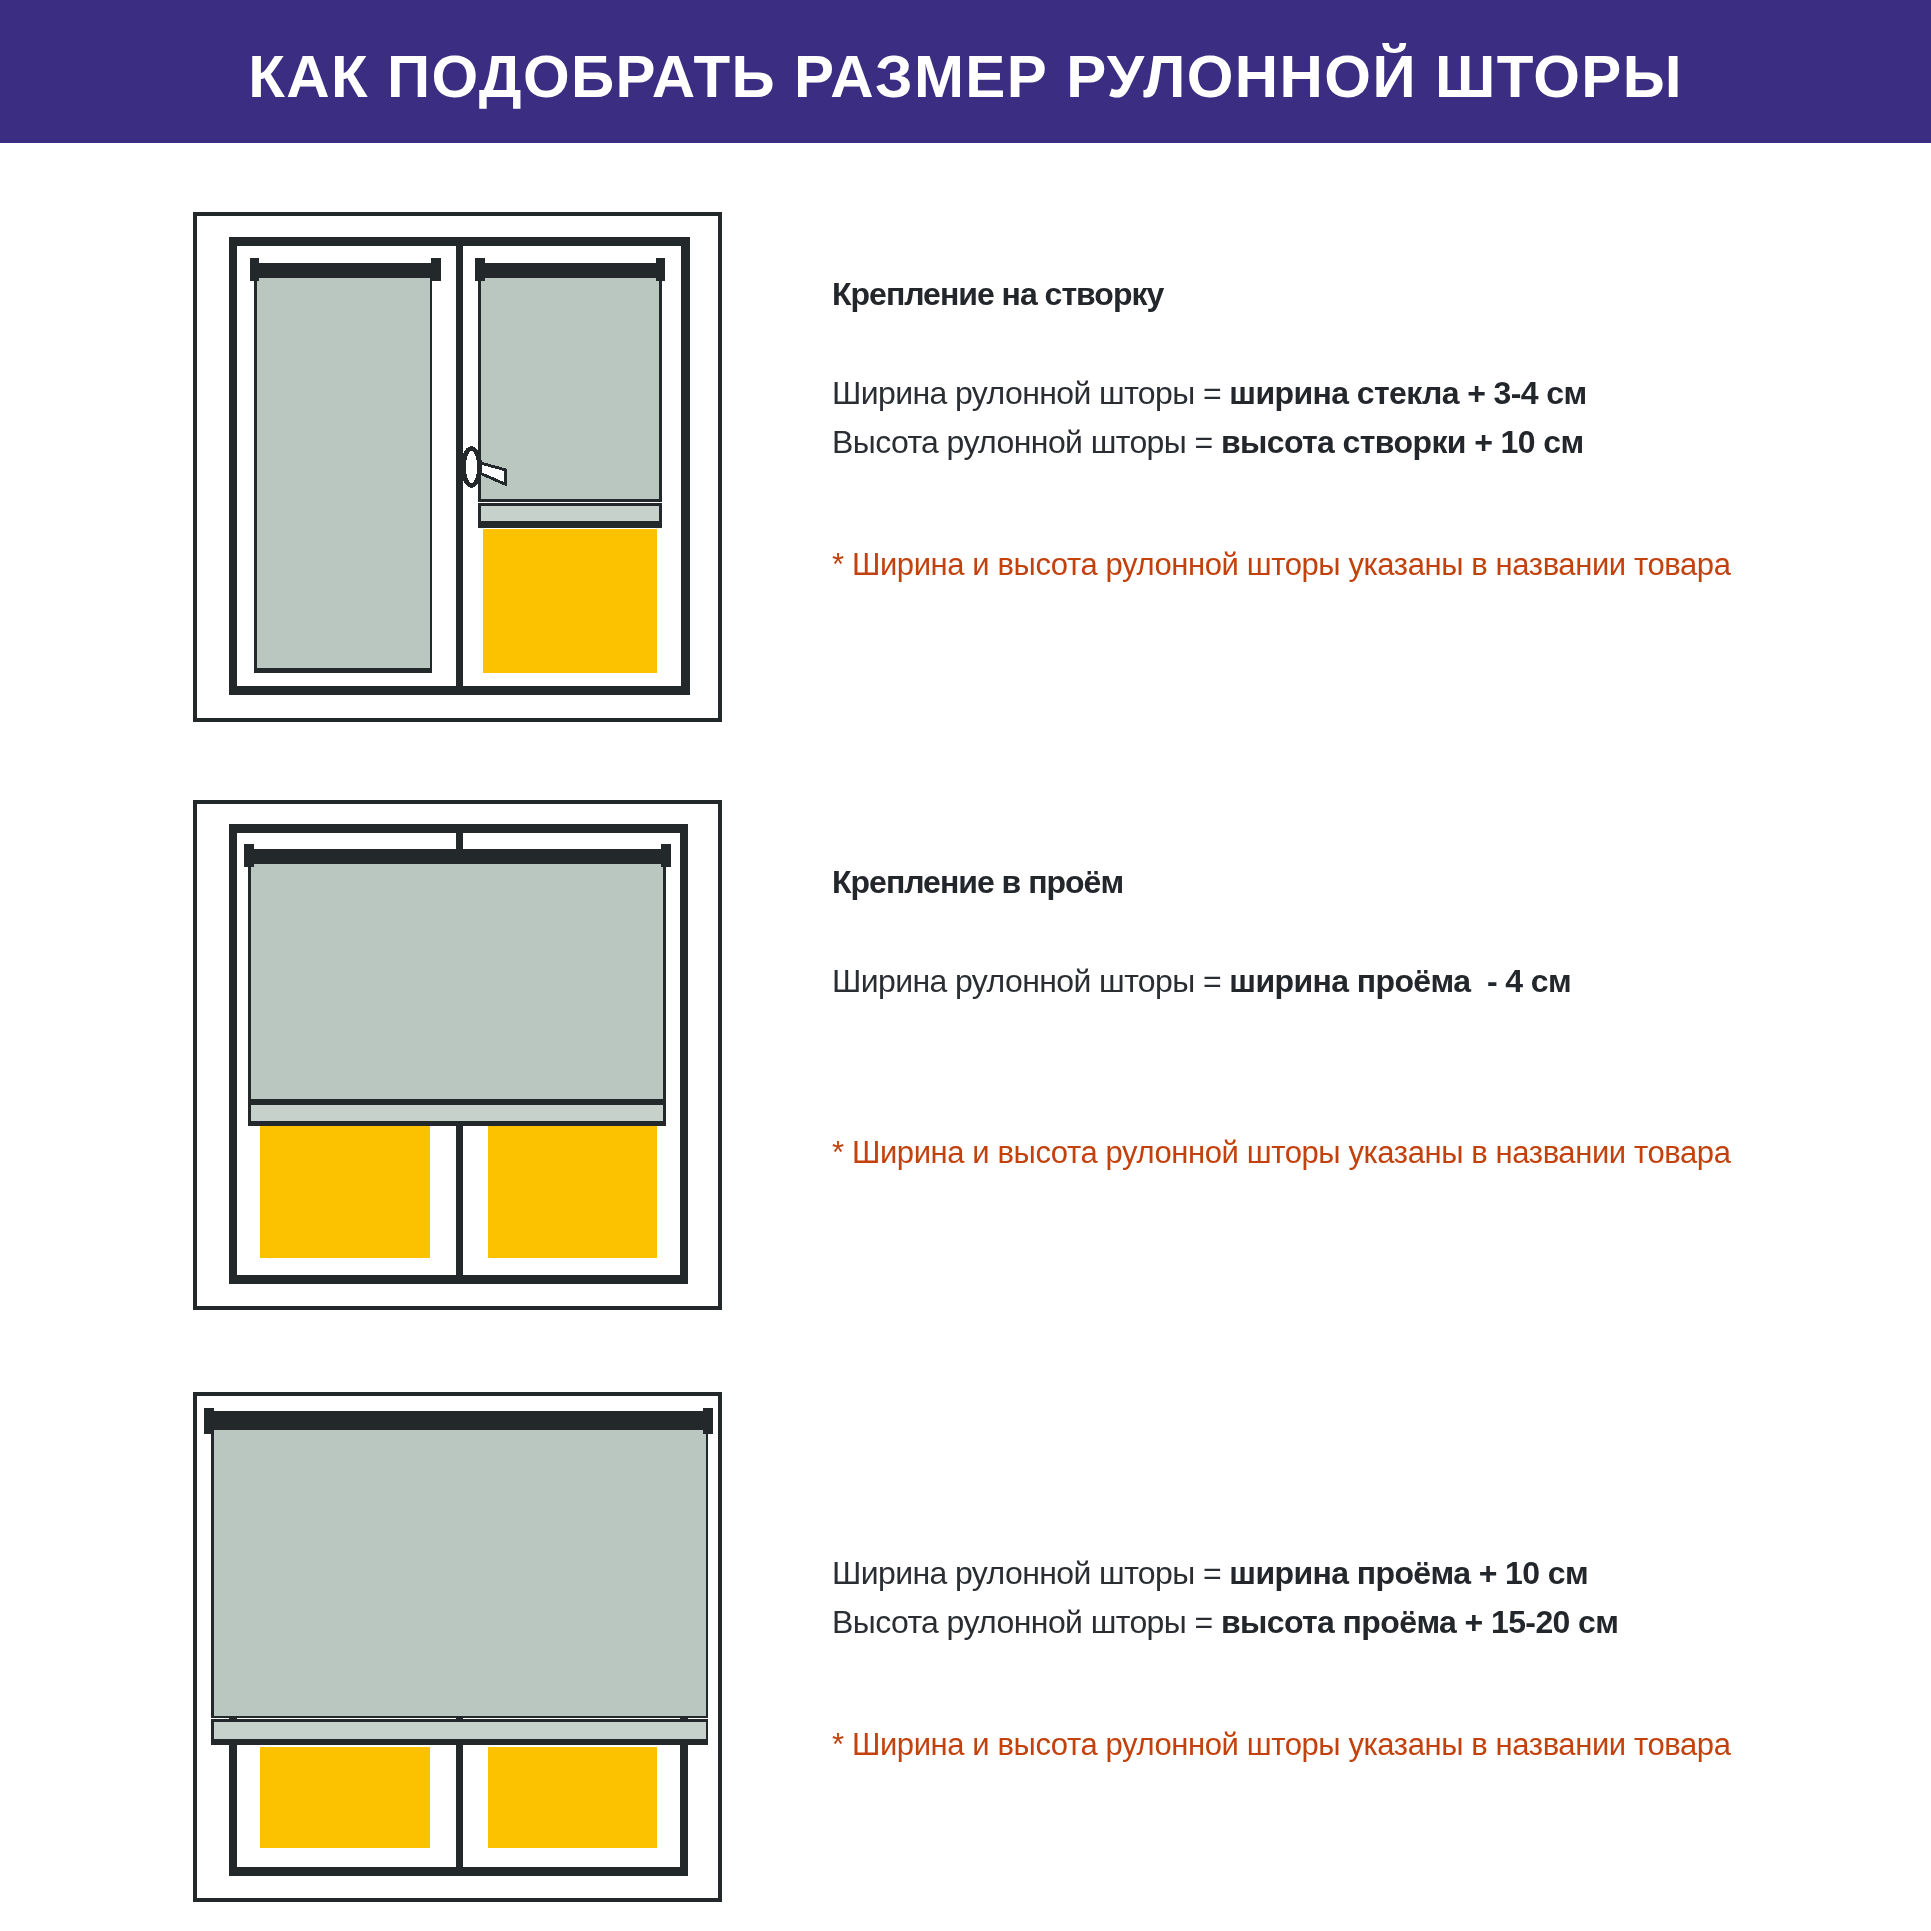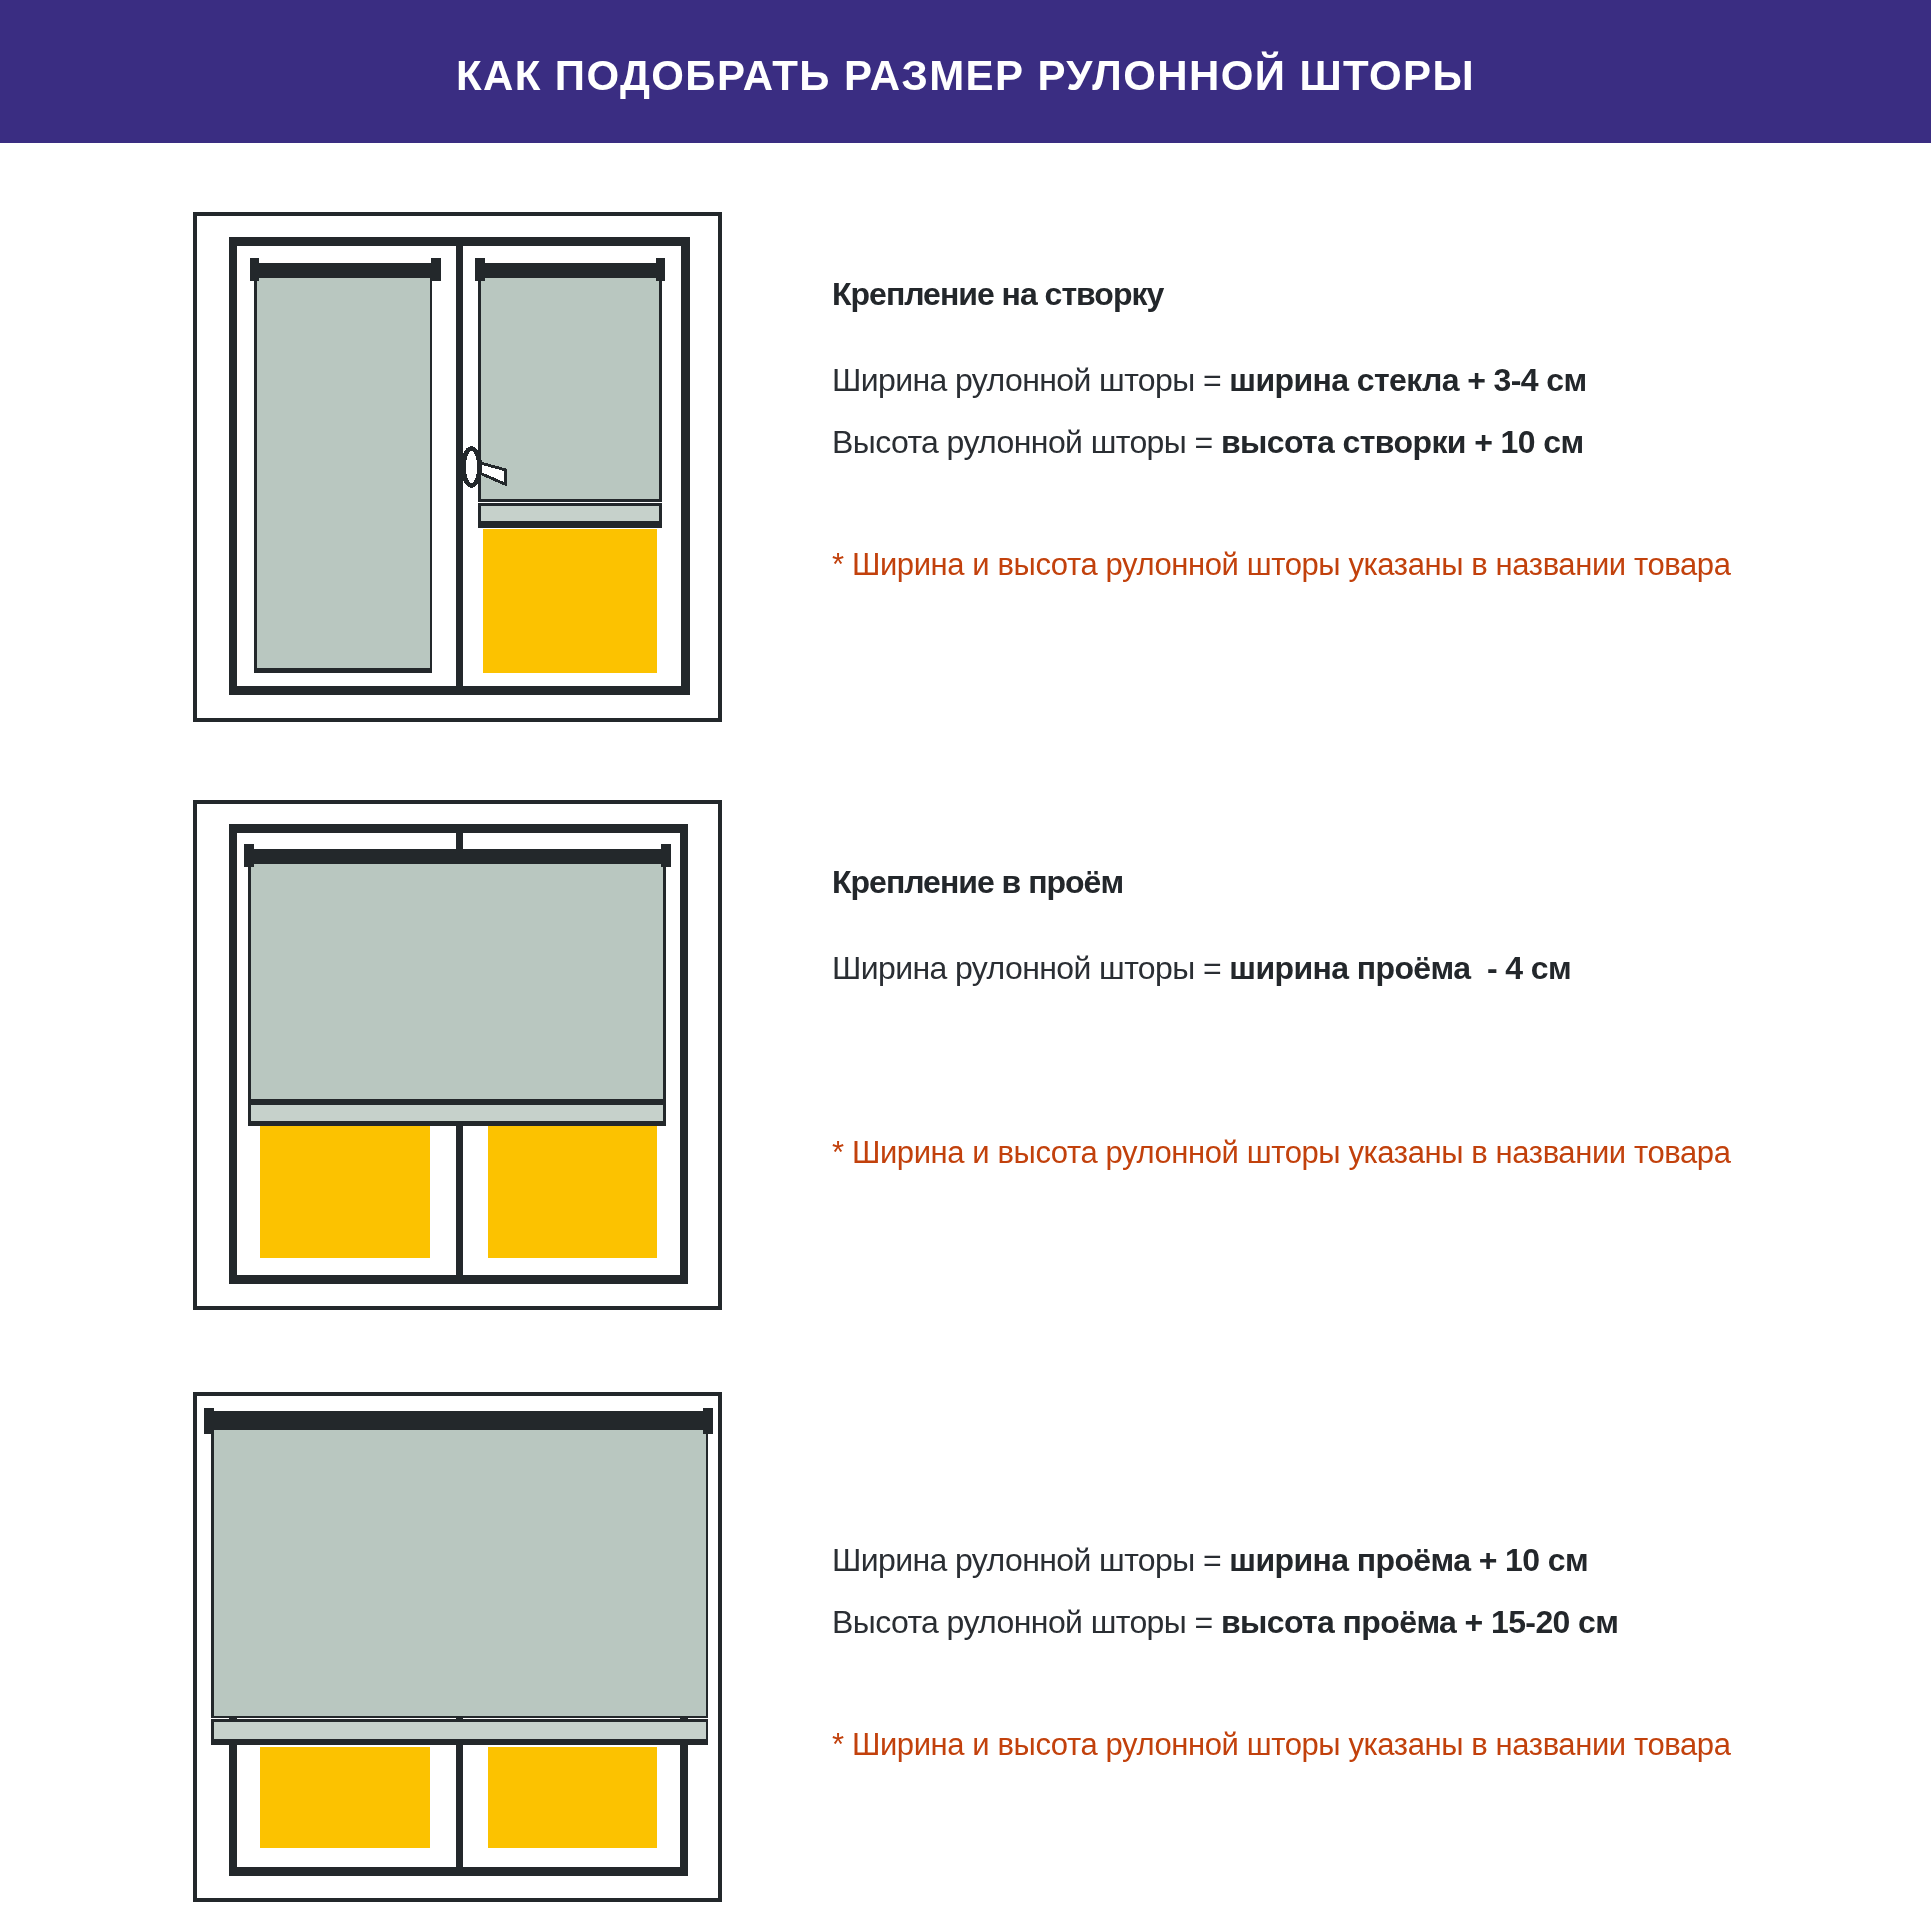--- a/index.html
+++ b/index.html
@@ -5,21 +5,21 @@
   html,body { margin:0; padding:0; background:#ffffff; }
   .page {
     position:relative; width:1931px; height:1931px; background:#ffffff;
     font-family:"Liberation Sans","DejaVu Sans",sans-serif; overflow:hidden;
   }
   .header {
     position:absolute; left:0; top:0; width:1931px; height:143px;
     background:#3a2d82; display:flex; align-items:center; justify-content:center;
   }
   .header-title {
-    color:#ffffff; font-weight:700; font-size:42px; letter-spacing:1.4px;
+    color:#ffffff; font-weight:700; font-size:60px; letter-spacing:1.4px;
     padding-top:9.7px; white-space:nowrap;
   }
   .illu { position:absolute; left:193px; width:529px; height:510px; }
   .illu-1 { top:212px; }
   .illu-2 { top:800px; }
   .illu-3 { top:1392px; }
 
   .sect { position:absolute; left:832px; width:927px; height:328px; }
   .sect-1 { top:278px; }
   .sect-2 { top:866px; }
@@ -27,21 +27,21 @@
 
   .sect-title {
     position:absolute; top:0; left:0; font-size:32px; font-weight:700;
     color:#23272b; letter-spacing:-1px; line-height:1.05; white-space:nowrap;
   }
   .rule-line {
     position:absolute; left:0; font-size:32px; color:#2a2e33;
     letter-spacing:-0.6px; line-height:1.3; white-space:nowrap;
   }
   .rule-line .val { font-weight:700; color:#23272b; }
-  .rule-1 { top:82px; }
+  .rule-1 { top:95px; }
   .rule-2 { top:144px; }
   .sect-note {
     position:absolute; top:267px; left:0; font-size:31px; color:#c2410c;
     letter-spacing:-0.4px; line-height:1.3; white-space:nowrap;
   }
 
   
   svg { display:block; }
   .box     { fill:#ffffff; stroke:#23282b; stroke-width:4; }
   .frame   { fill:#ffffff; stroke:#23282b; stroke-width:9; }

